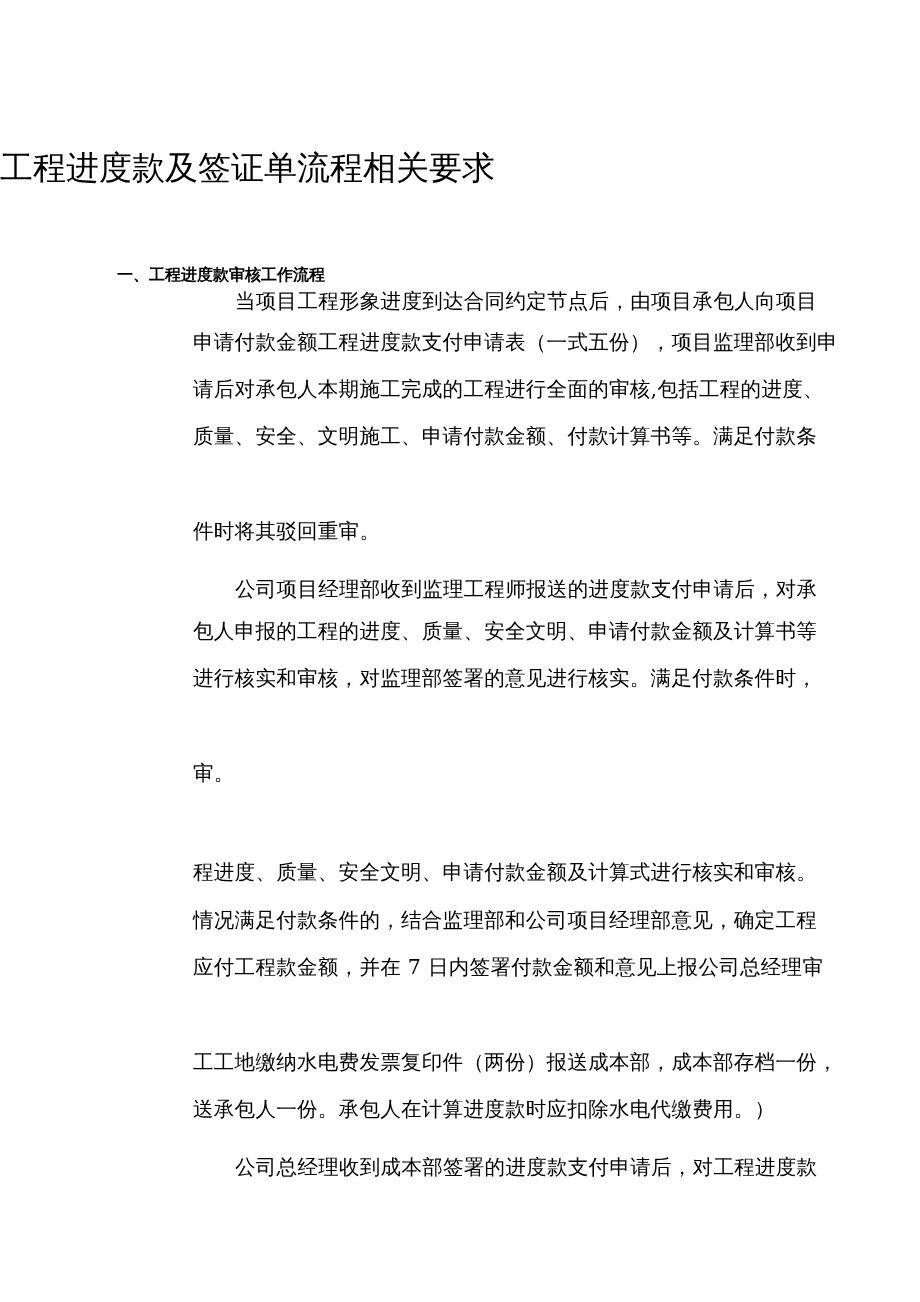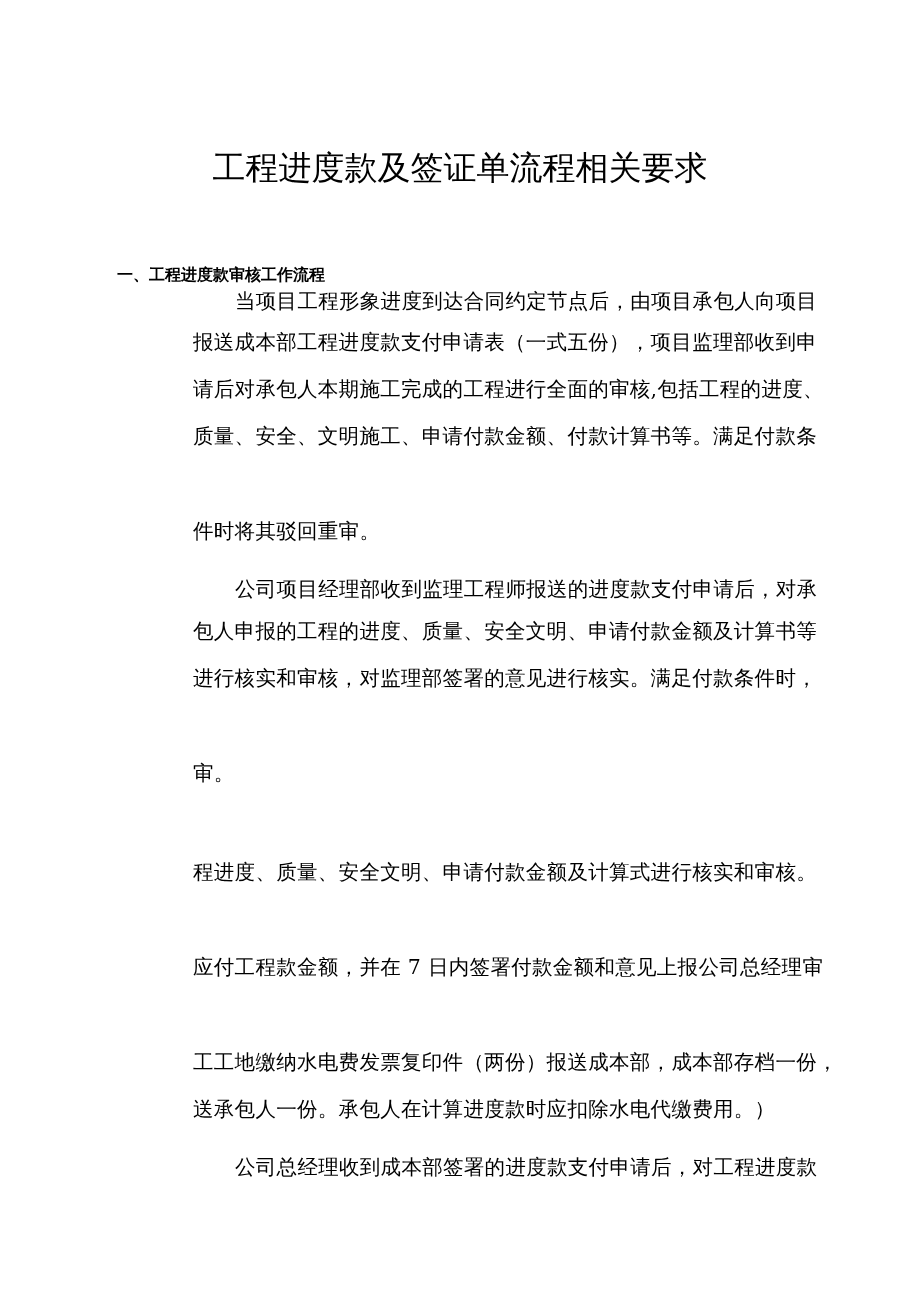--- a/index.html
+++ b/index.html
@@ -1,19 +1,19 @@
 <!DOCTYPE html>
 <html><head>
   <meta charset="utf-8">
   <style>
     html, body { margin: 0; padding: 0; background: #ffffff; }
     body { width: 920px; height: 1302px; position: relative; overflow: hidden; color: #000; }
     .page { position: absolute; left: 0; top: 0; width: 920px; height: 1302px; background: #fff; }
     .title {
-      position: absolute; left: 0; top: 146px; width: 920px; text-align: center;
+      position: absolute; left: 0; top: 146px; width: 920px; text-align: left;
       font-family: "DejaVu Serif", "Liberation Serif", serif; font-size: 33px; line-height: 44px;
       letter-spacing: 0px; font-weight: normal;
     }
     .section-heading {
       position: absolute; left: 117px; top: 230px;
       font-family: "DejaVu Sans", "Liberation Sans", sans-serif; font-size: 16px; line-height: 30px;
       font-weight: bold;
       margin-top: 30px;
     }
     .line {
@@ -26,29 +26,30 @@
   </style>
 </head>
 <body>
 
 <div class="page">
   <div class="title">工程进度款及签证单流程相关要求</div>
 
   <div class="section-heading">一、工程进度款审核工作流程</div>
 
   <div class="line indent" style="top:280px">当项目工程形象进度到达合同约定节点后，由项目承包人向项目</div>
-  <div class="line" style="top:327px"><span>报送成本部</span><span class="bold">工程进度款支付申请表</span><span>（一式五份），项目监理部收到申</span></div>
+  <div class="line" style="top:327px"><span>申请付款金额</span><span class="bold">工程进度款支付申请表</span><span>（一式五份），项目监理部收到申</span></div>
   <div class="line" style="top:374px">请后对承包人本期施工完成的工程进行全面的审核,包括工程的进度、</div>
   <div class="line" style="top:421px">质量、安全、文明施工、申请付款金额、付款计算书等。满足付款条</div>
   <div class="line" style="top:516px">件时将其驳回重审。</div>
 
   <div class="line indent" style="top:568px">公司项目经理部收到监理工程师报送的进度款支付申请后，对承</div>
   <div class="line" style="top:616px">包人申报的工程的进度、质量、安全文明、申请付款金额及计算书等</div>
   <div class="line" style="top:663px">进行核实和审核，对监理部签署的意见进行核实。满足付款条件时，</div>
   <div class="line" style="top:758px">审。</div>
 
   <div class="line" style="top:857px">程进度、质量、安全文明、申请付款金额及计算式进行核实和审核。</div>
+  <div class="line" style="top:905px">情况满足付款条件的，结合监理部和公司项目经理部意见，确定工程</div>
   <div class="line" style="top:952px">应付工程款金额，并在 7 日内签署付款金额和意见上报公司总经理审</div>
   <div class="line" style="top:1047px">工工地缴纳水电费发票复印件（两份）报送成本部，成本部存档一份，</div>
   <div class="line" style="top:1094px">送承包人一份。承包人在计算进度款时应扣除水电代缴费用。）</div>
 
   <div class="line indent" style="top:1146px">公司总经理收到成本部签署的进度款支付申请后，对工程进度款</div>
 </div>
 
 </body></html>

